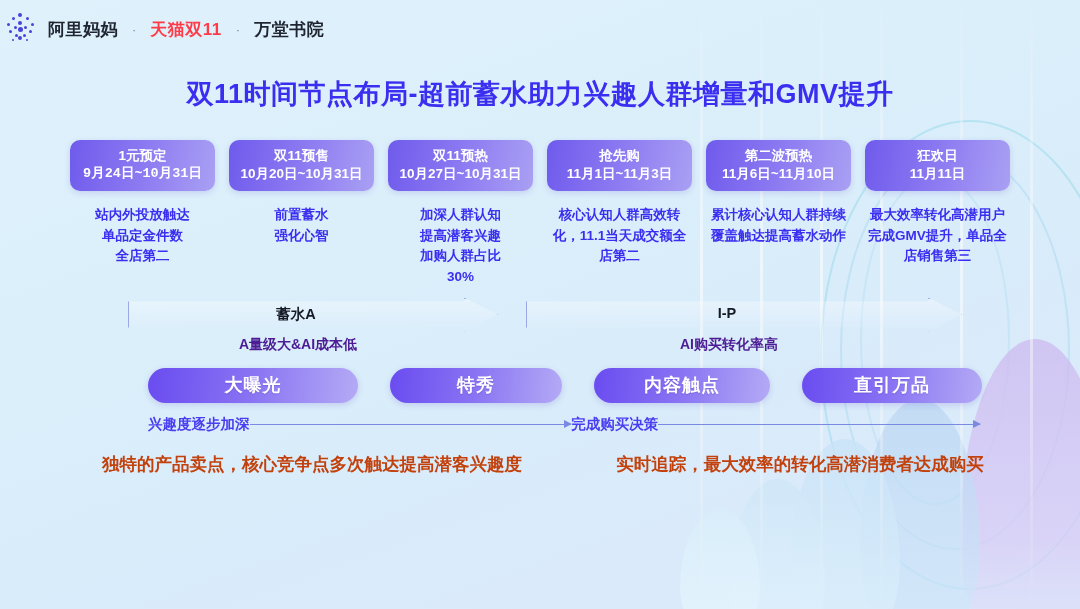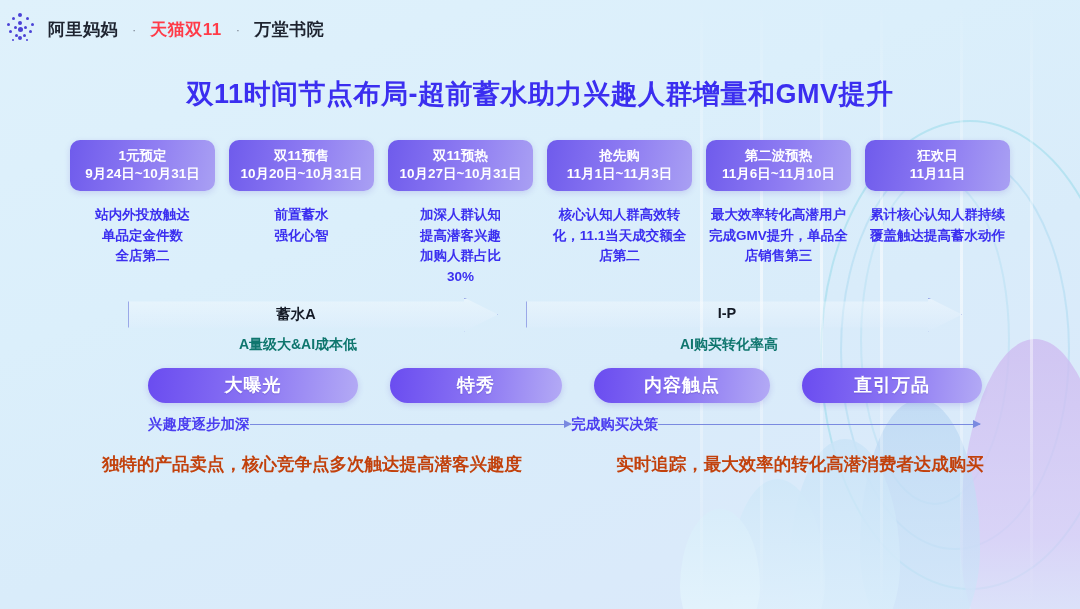--- a/index.html
+++ b/index.html
@@ -51,40 +51,40 @@
     flex:1 1 0;min-width:0;
     border-radius:10px;
     background:linear-gradient(100deg,#6f5bec 0%,#8f7df2 55%,#a9a0f3 100%);
     color:#fff;text-align:center;
     padding:7px 4px 8px;
     box-shadow:0 2px 6px rgba(90,70,200,.18);
     position:relative;
   }
   .card .c-t{font-size:13.5px;font-weight:700;line-height:1.35;}
   .card .c-d{font-size:13.5px;font-weight:700;line-height:1.35;white-space:nowrap;}
-  .card.overflow .c-d{white-space:normal;}
+  .card.overflow .c-d{white-space:normal;font-family:Liberation Mono, monospace;}
 
   
   .descs{position:relative;z-index:3;margin-top:14px;padding:0 70px;display:flex;gap:14px;align-items:flex-start;}
   .desc{flex:1 1 0;min-width:0;text-align:center;color:#3b2ef0;font-size:13.5px;font-weight:800;line-height:1.52;}
 
   
   .arrows{position:relative;z-index:3;margin-top:10px;padding:0 118px 0 128px;display:flex;gap:28px;}
   .arrow-wrap{position:relative;}
   .arrow-wrap.w1{flex:0 0 370px;}
   .arrow-wrap.w2{flex:1 1 auto;}
   .arrow-shape{
     position:relative;height:34px;
     border:1px solid #9aa8e8;
     background:linear-gradient(180deg,rgba(255,255,255,.35),rgba(220,235,252,.25));
     display:flex;align-items:center;justify-content:center;
   }
   .arrow-shape{clip-path:polygon(0 4px,calc(100% - 34px) 4px,calc(100% - 34px) 0,100% 50%,calc(100% - 34px) 100%,calc(100% - 34px) calc(100% - 4px),0 calc(100% - 4px));}
   .arrow-lbl{font-size:14.5px;font-weight:800;color:#141a26;position:absolute;left:0;right:34px;text-align:center;top:7px;}
-  .arrow-sub{text-align:center;font-size:14px;font-weight:800;color:#0f766e;margin-top:4px;padding-right:30px;}
+  .arrow-sub{text-align:center;font-size:14px;font-weight:800;color:#4c1d95;margin-top:4px;padding-right:30px;}
 
   
   .pills{position:relative;z-index:3;margin-top:14px;padding:0 112px 0 148px;display:flex;gap:32px;}
   .pill{
     border-radius:20px;text-align:center;color:#fff;
     font-size:18px;font-weight:800;letter-spacing:1px;
     padding:5px 0 6px;
     background:linear-gradient(95deg,#6a4cf0 0%,#8a74f3 50%,#b3aaf5 100%);
     box-shadow:0 2px 6px rgba(90,70,200,.2);
     text-shadow:0 1px 1px rgba(60,40,160,.25);
@@ -197,24 +197,24 @@
     <div class="desc">
       <div>加深人群认知</div>
       <div>提高潜客兴趣</div>
       <div>加购人群占比</div>
       <div>30%</div>
     </div>
     <div class="desc">
       <div>核心认知人群高效转化，11.1当天成交额全店第二</div>
     </div>
     <div class="desc">
+      <div>累计核心认知人群持续覆盖触达提高蓄水动作</div>
+    </div>
+    <div class="desc">
       <div>最大效率转化高潜用户完成GMV提升，单品全店销售第三</div>
-    </div>
-    <div class="desc">
-      <div>累计核心认知人群持续覆盖触达提高蓄水动作</div>
     </div>
   </div>
 
 <div class="arrows" id="arrowRow">
     <div class="arrow-wrap w1">
       <div class="arrow-shape"></div>
       <div class="arrow-lbl">蓄水A</div>
       <div class="arrow-sub">A量级大&amp;AI成本低</div>
     </div>
     <div class="arrow-wrap w2">

